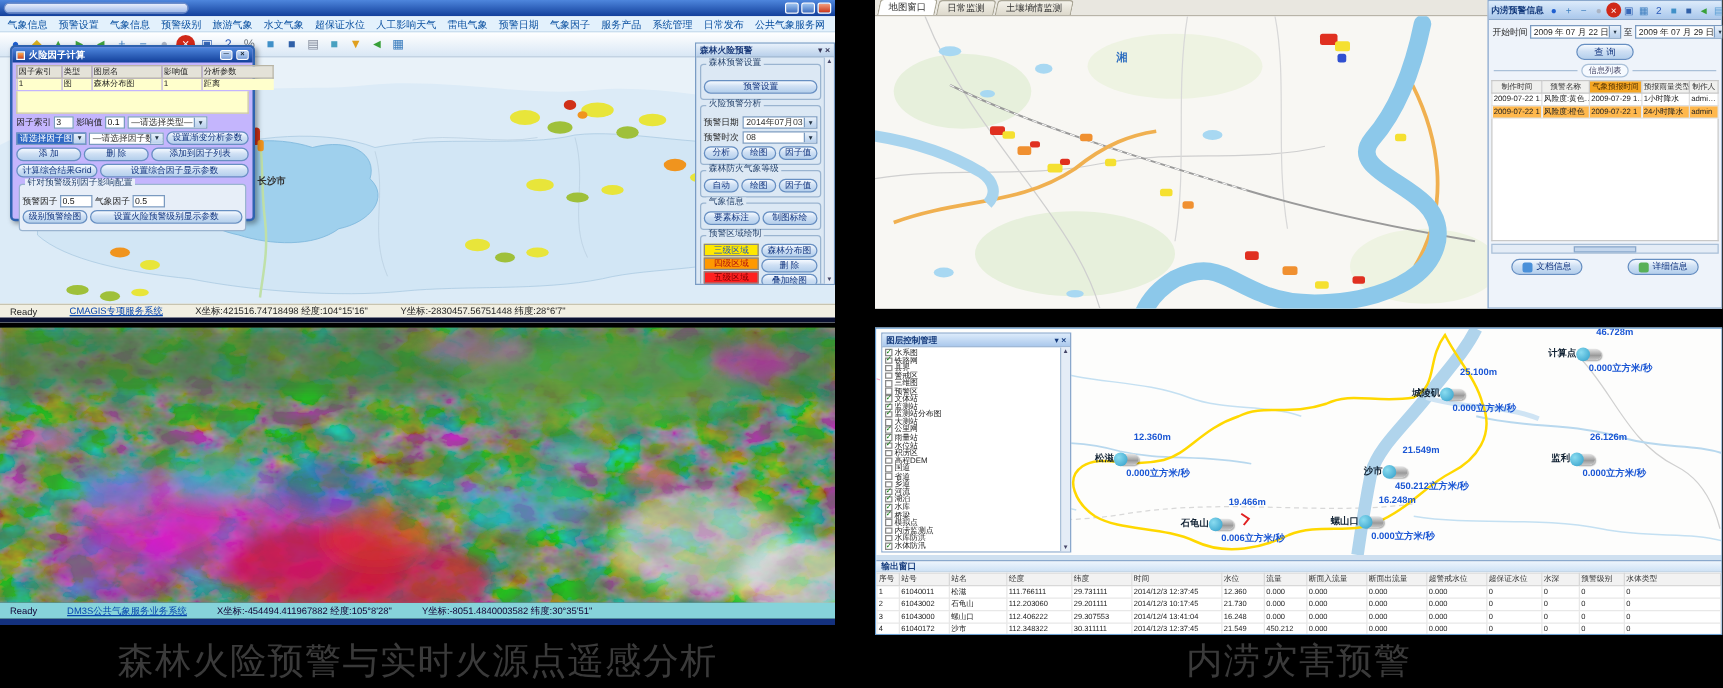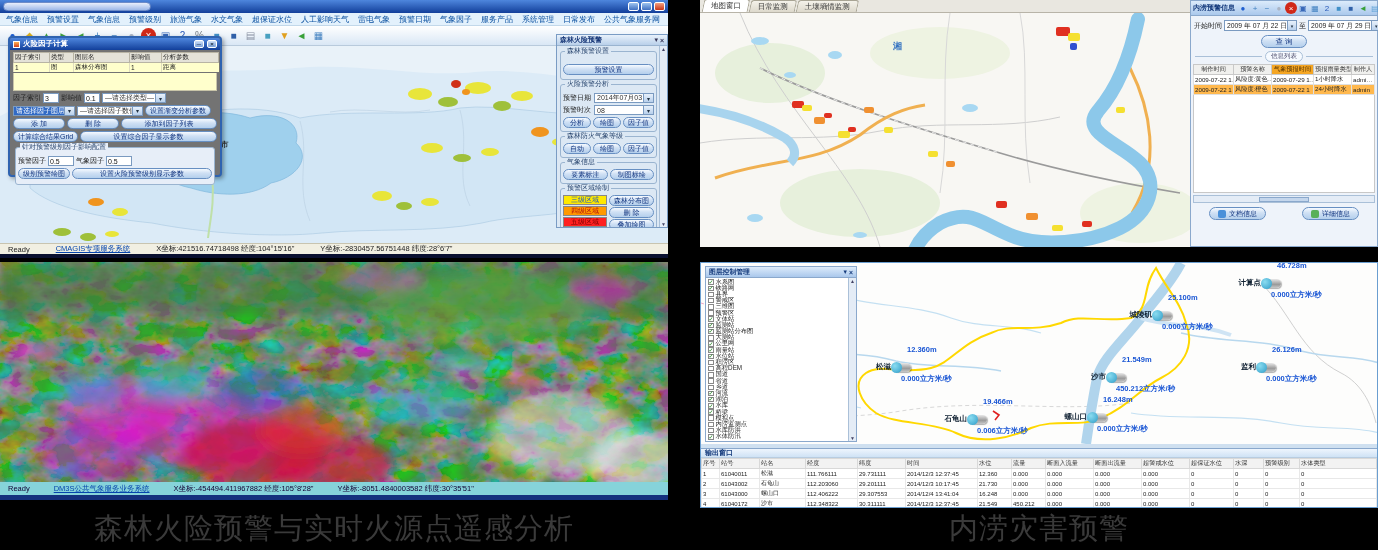--- a/index.html
+++ b/index.html
@@ -34,21 +34,21 @@
   .menu-item{font-size:8px;color:#0a50a0;white-space:nowrap;}
   .fire-toolbar{height:20px;background:linear-gradient(#ffffff,#d9e7f5);display:flex;align-items:center;padding:0 4px;border-bottom:1px solid #b8cadc;}
   .fire-map-wrap{position:absolute;left:0;top:46px;width:668px;height:197px;}
   .fire-map-label{position:absolute;left:206px;top:140px;font-size:7.5px;color:#333;font-weight:bold;}
   .fire-status{position:absolute;left:0;top:243px;width:668px;height:11px;background:#f1efe2;display:flex;align-items:center;
                font-size:7.5px;color:#222;gap:26px;padding:0 8px;border-top:1px solid #c8c4b0;}
   .fire-status .link{color:#0645ad;text-decoration:underline;}
   .fire-strip{position:absolute;left:0;top:254px;width:668px;height:4px;background:#0a1030;}
 
   
-  .fire-dialog{position:absolute;left:8px;top:36px;width:214px;height:141px;background:#737373;
+  .fire-dialog{position:absolute;left:8px;top:36px;width:196px;height:141px;background:#c4b5fd;
                border:2px solid #2f63b0;border-radius:4px;box-shadow:2px 2px 4px rgba(0,0,0,.35);}
   .fd-title{height:12px;background:linear-gradient(#4e86dd,#123f9a);display:flex;align-items:center;color:#fff;
             font-size:7.5px;font-weight:bold;padding:0 3px;gap:3px;border-radius:2px 2px 0 0;}
   .fd-ico{width:7px;height:7px;background:linear-gradient(#ffb050,#d04020);border:1px solid #fff;}
   .fd-title .sp{flex:1;}
   .fd-wbtn{width:10px;height:8px;background:linear-gradient(#cfe0f8,#7aa0d8);border:1px solid #fff;border-radius:2px;
            font-size:6px;color:#123;line-height:7px;text-align:center;}
   .fd-table{width:206px;margin:2px 3px 1px 3px;border-collapse:collapse;table-layout:fixed;}
   .fd-table th{background:#e4e2d8;border:1px solid #b8b4a4;font-size:6.5px;font-weight:normal;color:#222;height:9px;
                overflow:hidden;white-space:nowrap;text-align:left;padding:0 1px;}

